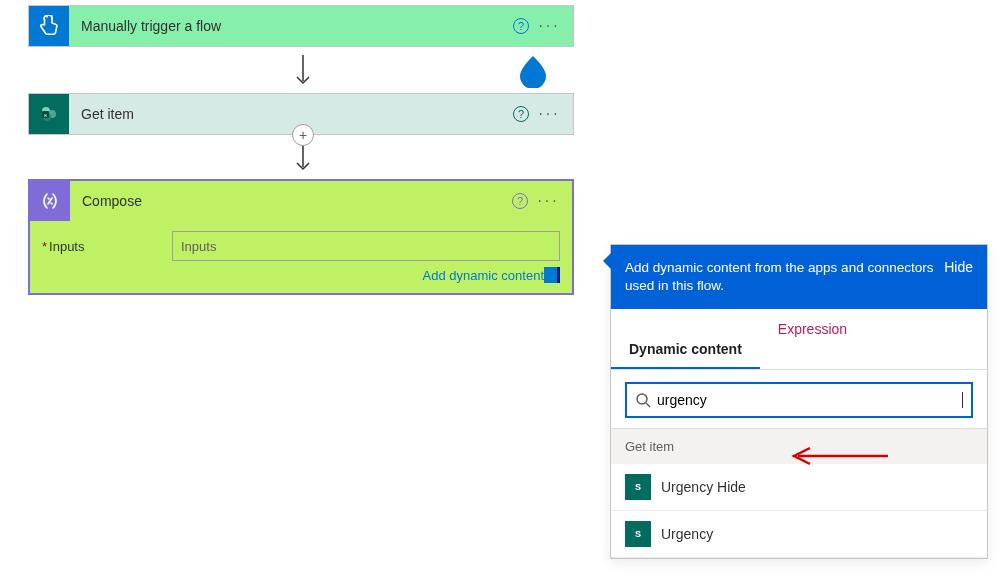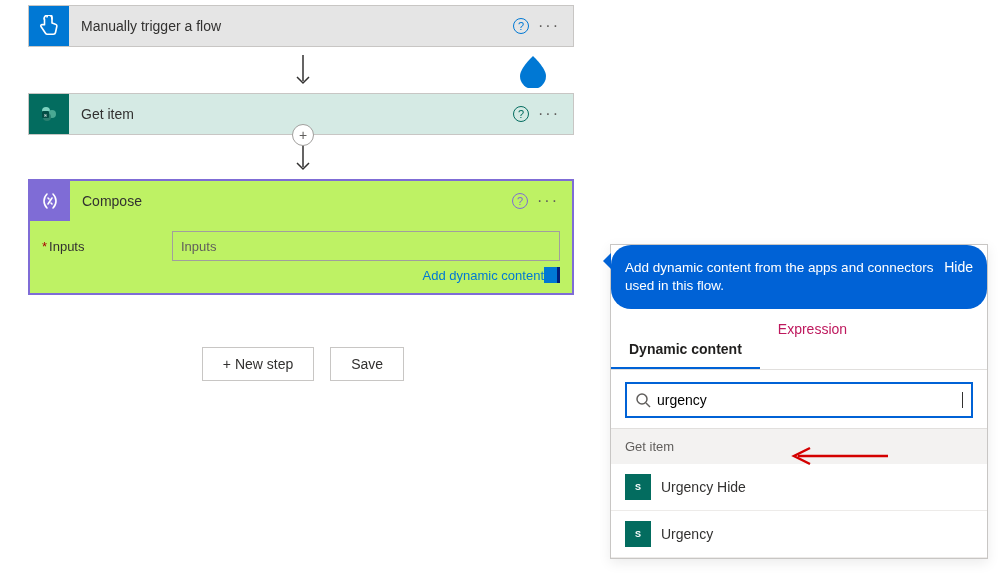--- a/index.html
+++ b/index.html
@@ -49,21 +49,21 @@
   .step-help, .step-more {
     width: 28px;
     height: 28px;
     display: flex;
     align-items: center;
     justify-content: center;
     color: #605e5c;
     cursor: pointer;
   }
 
-  .trigger .step-header { background: #e5e5e5; }
+  .trigger .step-header { background: #86efac; }
   .trigger .step-icon   { background: #0078d4; }
   .trigger .step-help   { color:#0078d4; }
 
   .getitem .step-header { background: #d5eae4; }
   .getitem .step-icon   { background: #036c5f; }
   .getitem .step-help   { color:#036c5f; }
 
   .compose { border: 2px solid #7f6cd6; }
   .compose .step-header { background: #bef264; }
   .compose .step-icon   { background: #7f6cd6; height:100%; width:40px;}
@@ -160,21 +160,20 @@
     border-bottom:8px solid transparent;
     border-right:8px solid #0062d6;
   }
   .dyn-head {
     background:#0062d6;
     color:#fff;
     padding:14px 14px;
     display:flex;
     align-items:flex-start;
     gap:10px;
-    border-radius:20px;
   }
   .dyn-head-text { flex:1; font-size:13.5px; line-height:1.35; }
   .dyn-hide { font-size:14px; cursor:pointer; }
 
   .dyn-tabs {
     display:flex;
     border-bottom:1px solid #e1dfdd;
   }
   .dyn-tab {
     padding:12px 18px 10px;
@@ -324,24 +323,20 @@
             <span>Inputs</span>
           </div>
       </div>
       <div class="add-dyn-row">
         <span>Add dynamic content</span>
         <span class="add-dyn-icon"></span>
       </div>
     </div>
   </div>
 
-  <div class="bottom-buttons">
-    <button class="btn">+ New step</button>
-    <button class="btn">Save</button>
-  </div>
 
 </div>
 
 <div class="teardrop">
   <svg width="30" height="34" viewBox="0 0 30 34">
       <path d="M15 2C15 2 28 14 28 22a13 13 0 11-26 0C2 14 15 2 15 2z" fill="#0078d4"></path>
     </svg>
 </div>
 
 <div class="dyn-panel">

